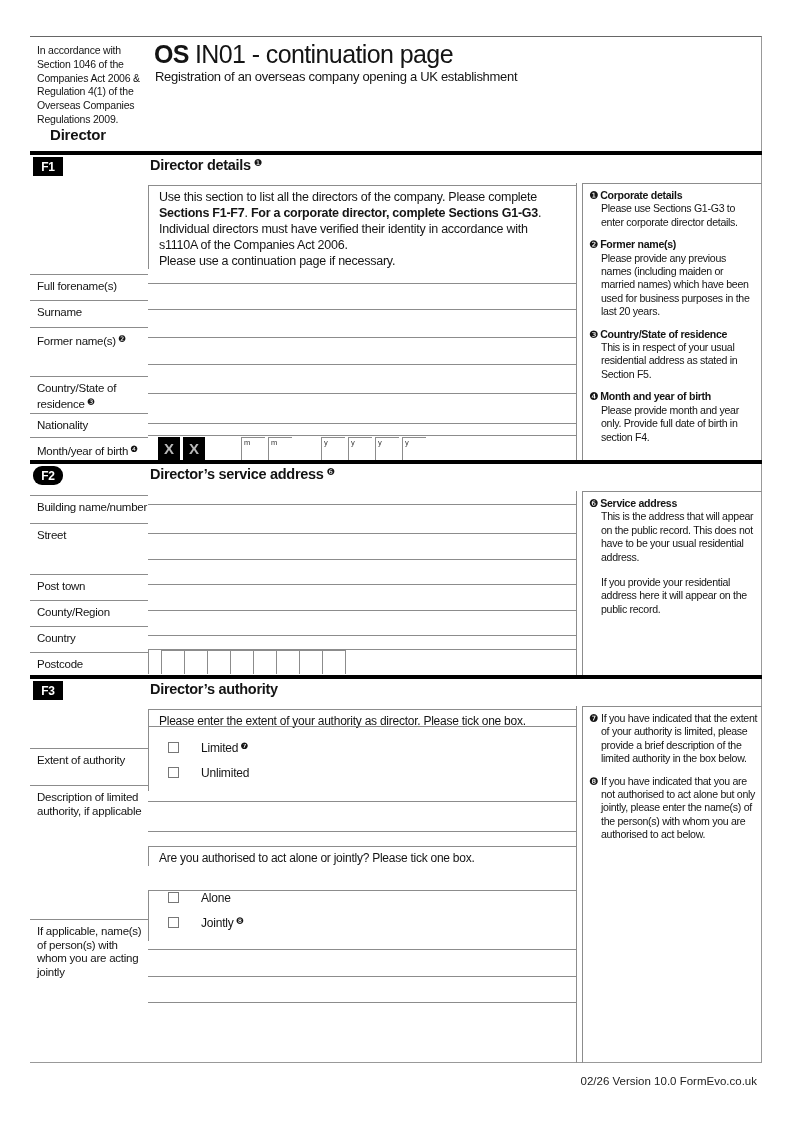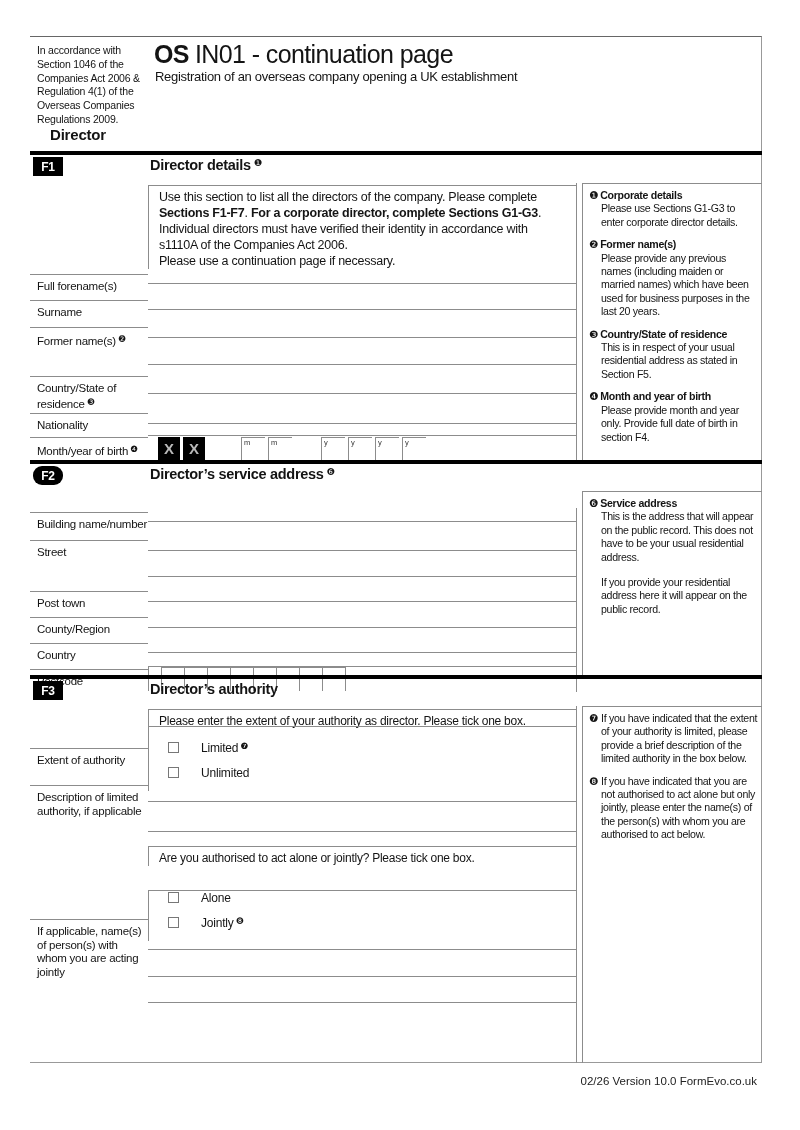--- a/index.html
+++ b/index.html
@@ -202,21 +202,21 @@
       <div class="nbody">Please provide month and year only. Provide full date of birth in section F4.</div>
     </div>
   </div>
 
   <div class="bar" style="top:460px;"></div>
   <div class="badge" style="top:466px;border-radius:9px;">F2</div>
   <div class="sec-heading" style="top:466px;">
     <span>Director’s service address</span><span class="ref-sup">❻</span>
   </div>
 
-  <div class="ftable" style="top:508px;height:184px;">
+  <div class="ftable" style="top:491px;height:184px;">
     <div class="frow lt ft" style="height:27px;">
       <div class="lbl nowrap"><span>Building name/number</span></div>
       <div class="fld"></div>
     </div>
     <div class="frow lt ft" style="height:30px;">
       <div class="lbl"><span>Street</span></div>
       <div class="fld"></div>
     </div>
     <div class="frow ft" style="height:23px;">
       <div class="lbl"></div>

